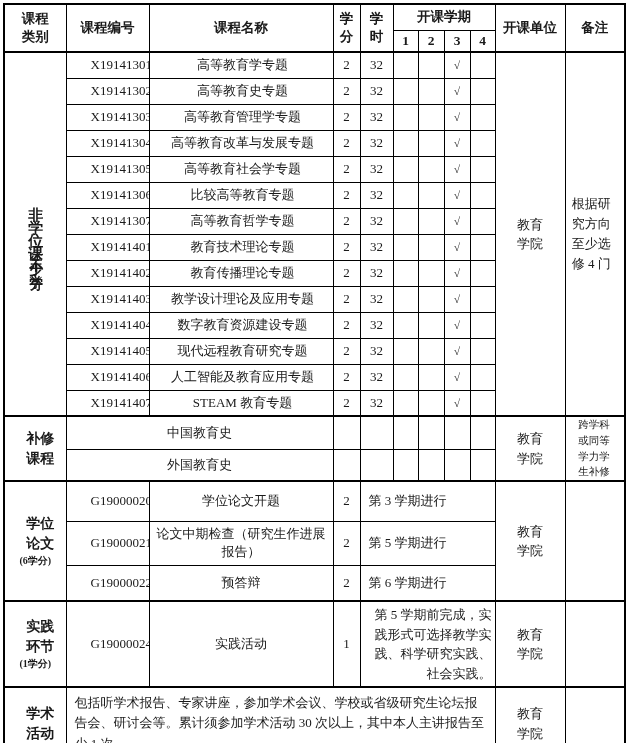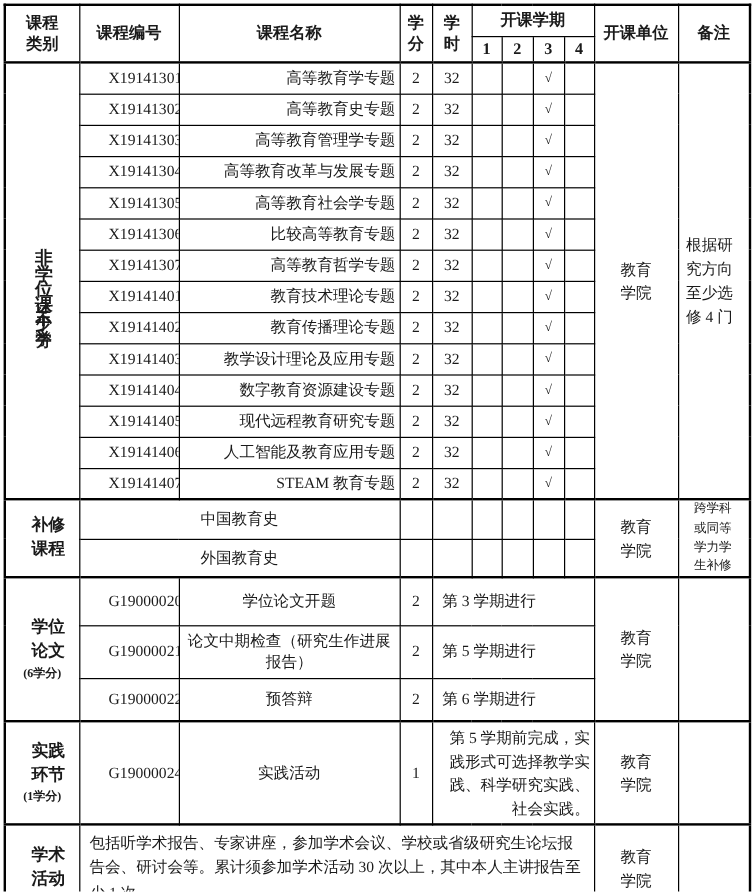--- a/index.html
+++ b/index.html
@@ -43,21 +43,21 @@
   .vsub  { font-weight: bold; font-size: 13.5px; letter-spacing: 2px; }
   
   .catmain { display: inline-block; width: 32px; font-weight: bold; font-size: 14px; line-height: 1.4; margin-left: 10px; }
   .catsub  { display: block; font-weight: bold; font-size: 10px; margin-top: 1px; }
   
   .u { display: inline-block; width: 30px; font-size: 13px; line-height: 1.5; }
   
   .rm  { display: inline-block; width: 46px; font-size: 13px; line-height: 1.55; text-align: left; }
   .rms { display: inline-block; width: 33px; font-size: 10.5px; line-height: 1.5; text-align: left; }
   
-  td.ln { text-align: right; padding: 0 3px 0 6px; line-height: 1.25; }
+  td.ln { text-align: center; padding: 0 3px 0 6px; line-height: 1.25; }
   td.code { font-size: 13px; padding-left: 24px; }
   td.sm { font-size: 11px; }
   td.sched { text-align: left; padding-left: 8px; }
   td.schedp { text-align: right; padding: 3px 3px 3px 5px; line-height: 1.5; }
   td.desc { text-align: left; padding: 4px 8px; line-height: 1.55; }
   td.cname { line-height: 1.4; padding: 0 5px; }
 </style>
 </head>
 <body>
 

